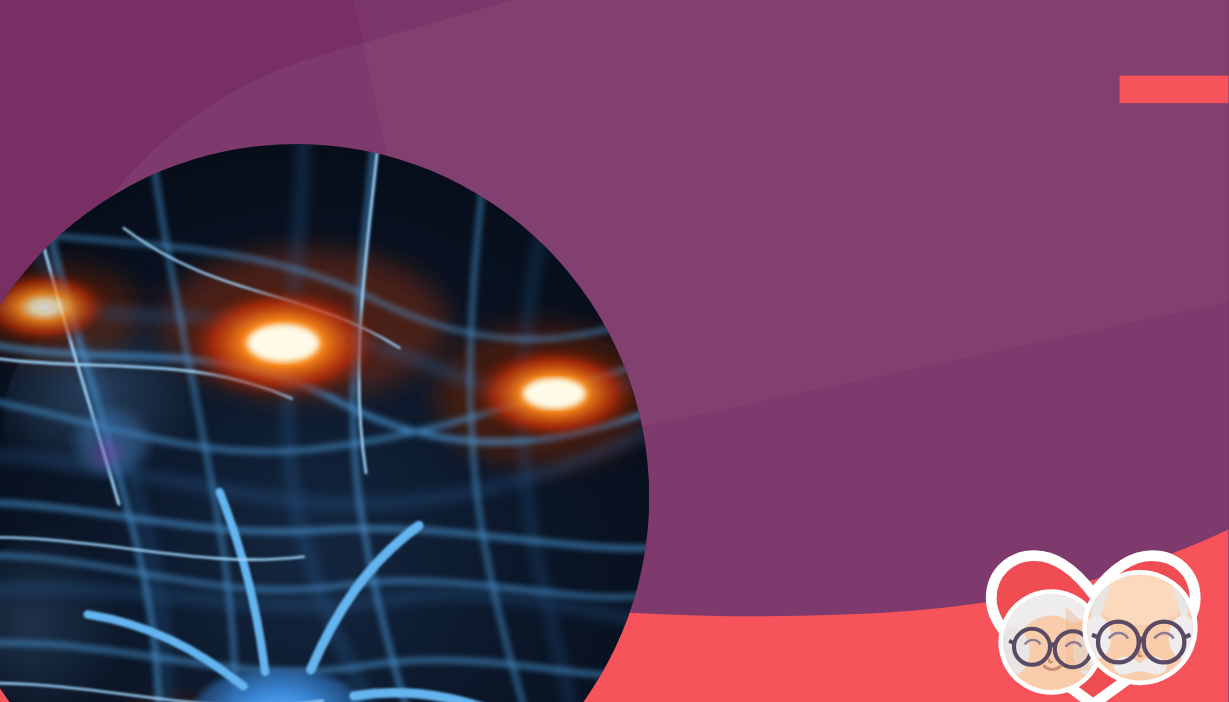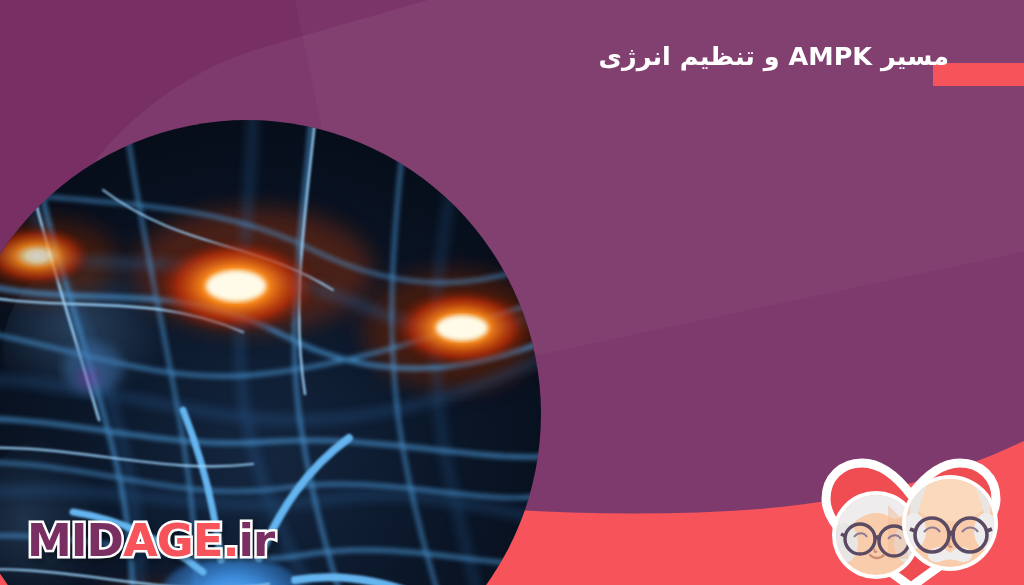--- a/index.html
+++ b/index.html
@@ -206,26 +206,22 @@
       </g>
 
       <g opacity=".5" filter="url(#bl4)">
         <ellipse cx="140" cy="248" rx="30" ry="26" fill="#3c6fa8"></ellipse>
         <ellipse cx="136" cy="258" rx="10" ry="9" fill="#8b4bc4"></ellipse>
       </g>
     </svg>
   </div>
 
   <div class="txt-col">
-    <h1 class="title">مسیر AMPK و تنظیم انرژی</h1>
   </div>
 
-  <div class="logo">
-    <span class="lg-a">MID</span><span class="lg-b">AGE.</span><span class="lg-c">ir</span>
-  </div>
 
   <svg class="couple" viewBox="0 0 214 152">
     <defs>
       <clipPath id="faceL">
           <circle cx="72" cy="96" r="40"></circle>
         </clipPath>
       <clipPath id="faceR">
           <circle cx="146" cy="84" r="44"></circle>
         </clipPath>
     </defs>

